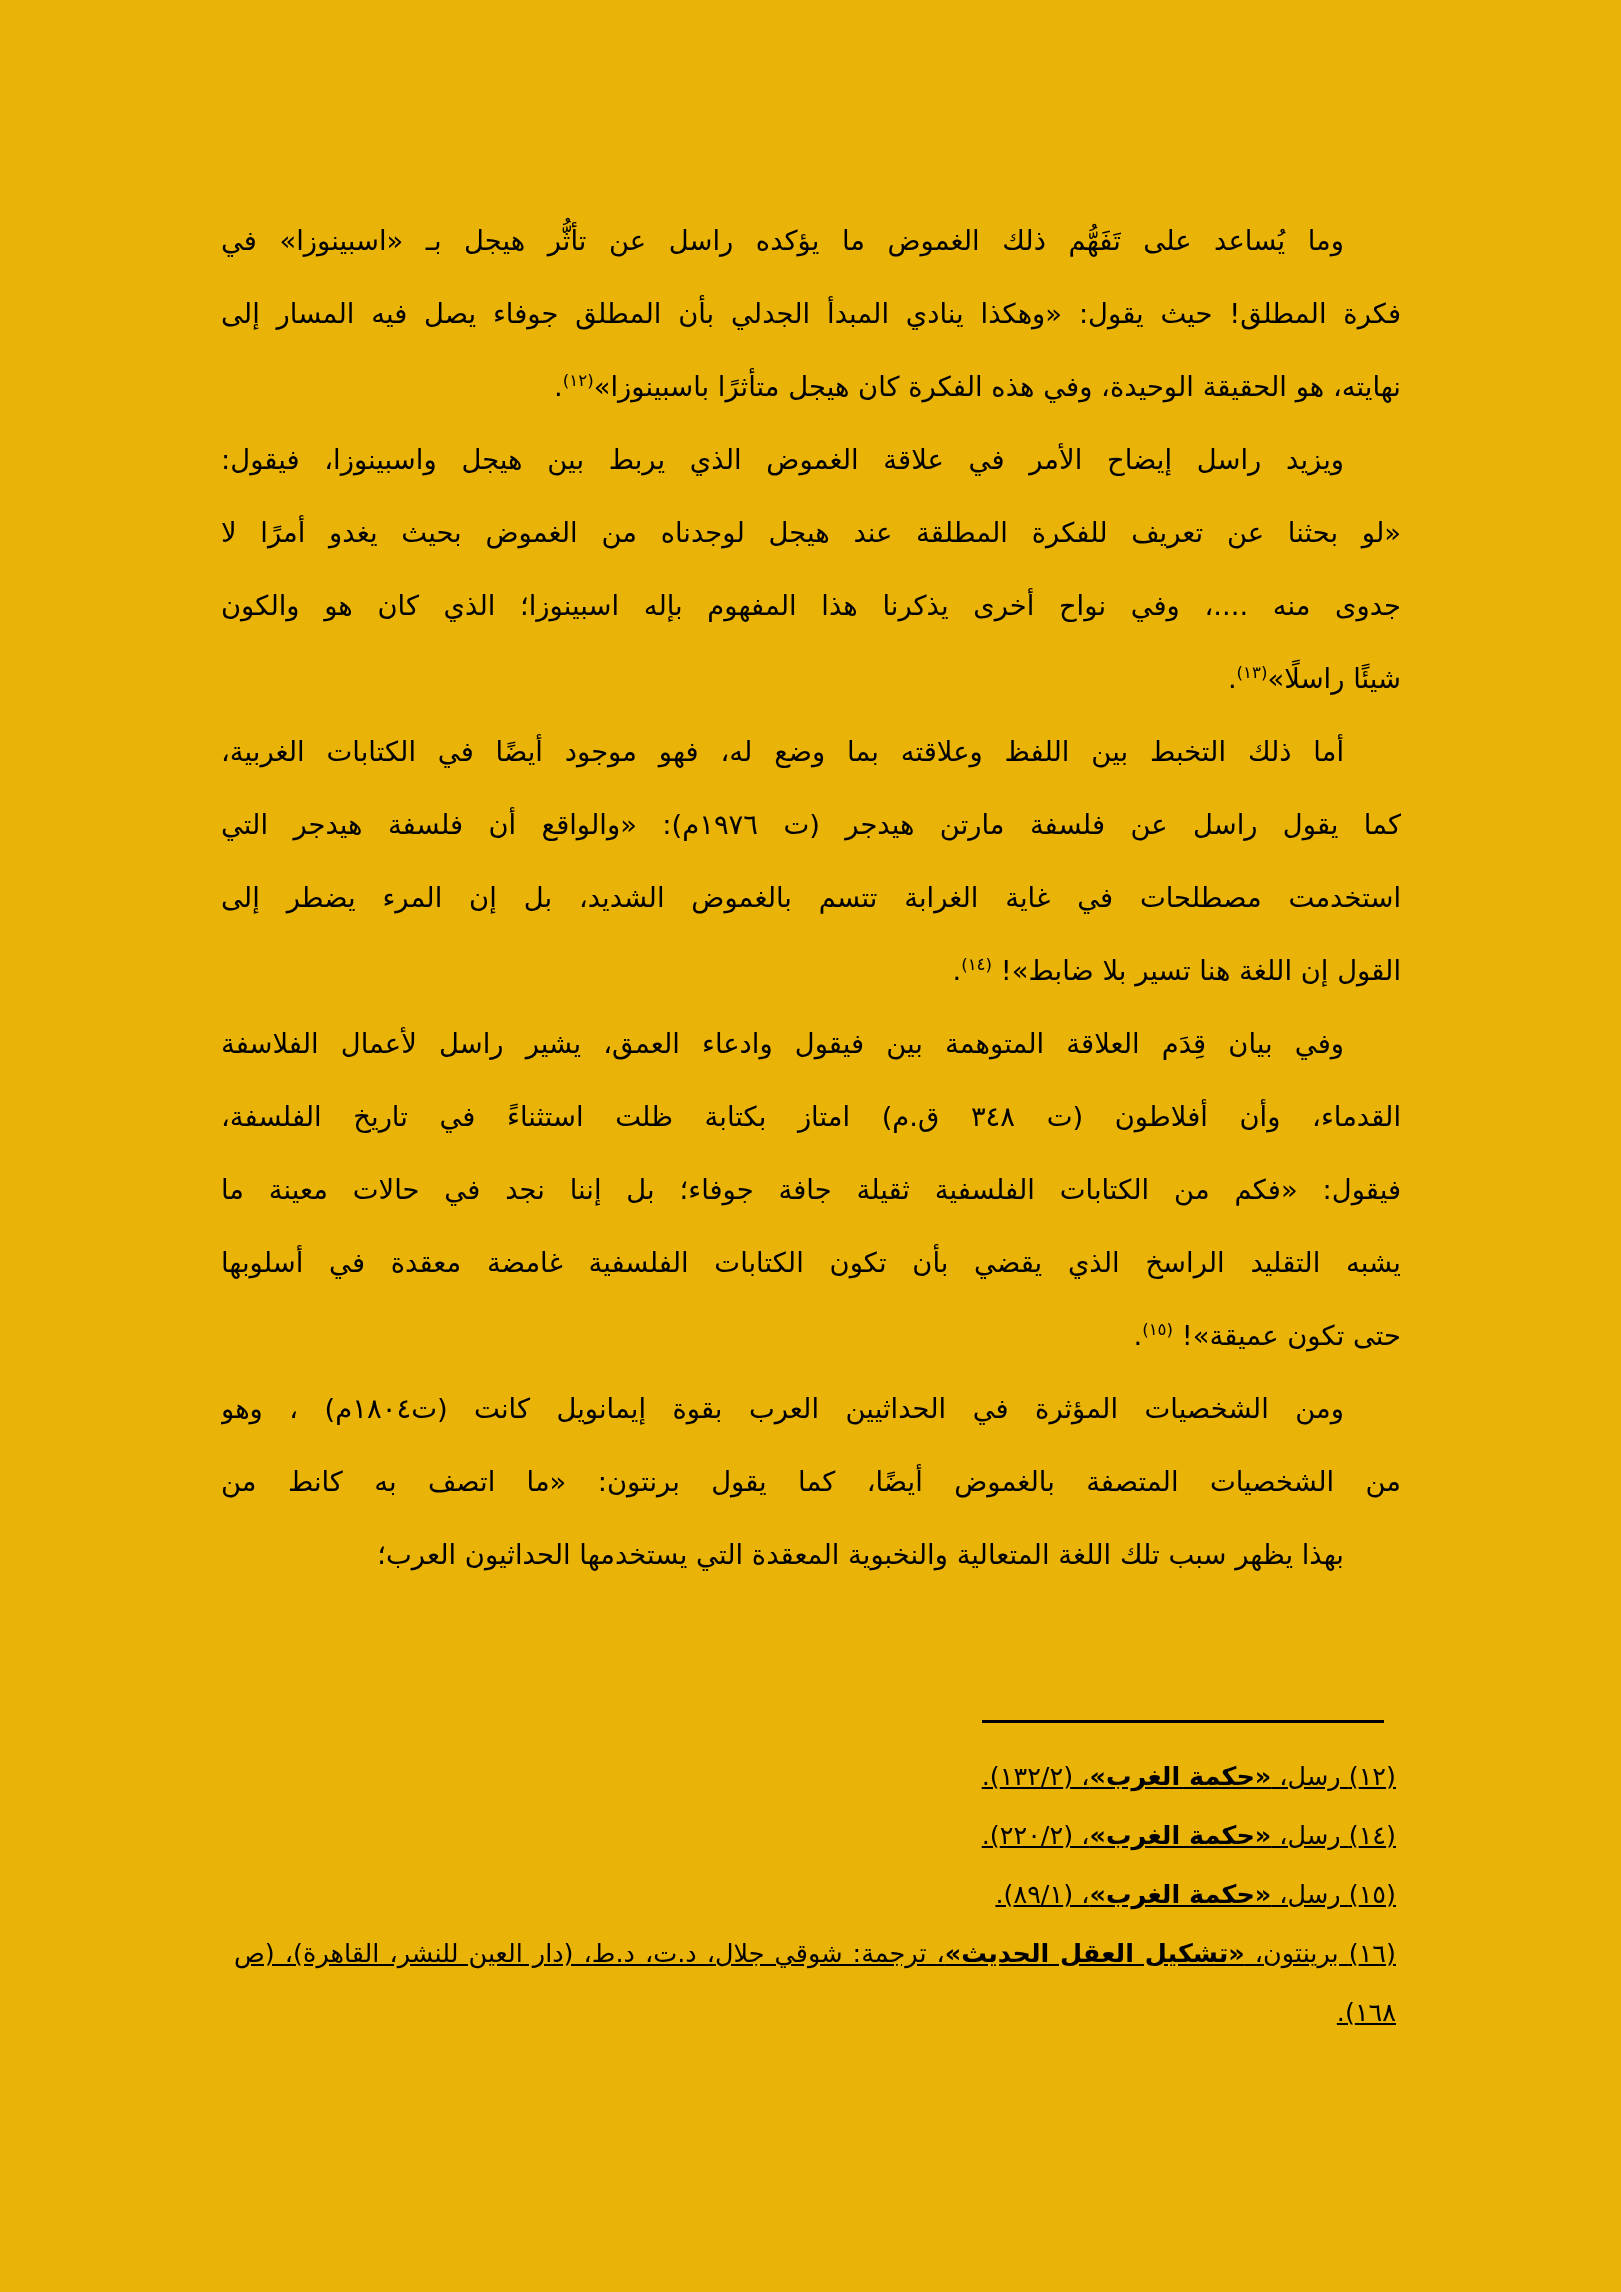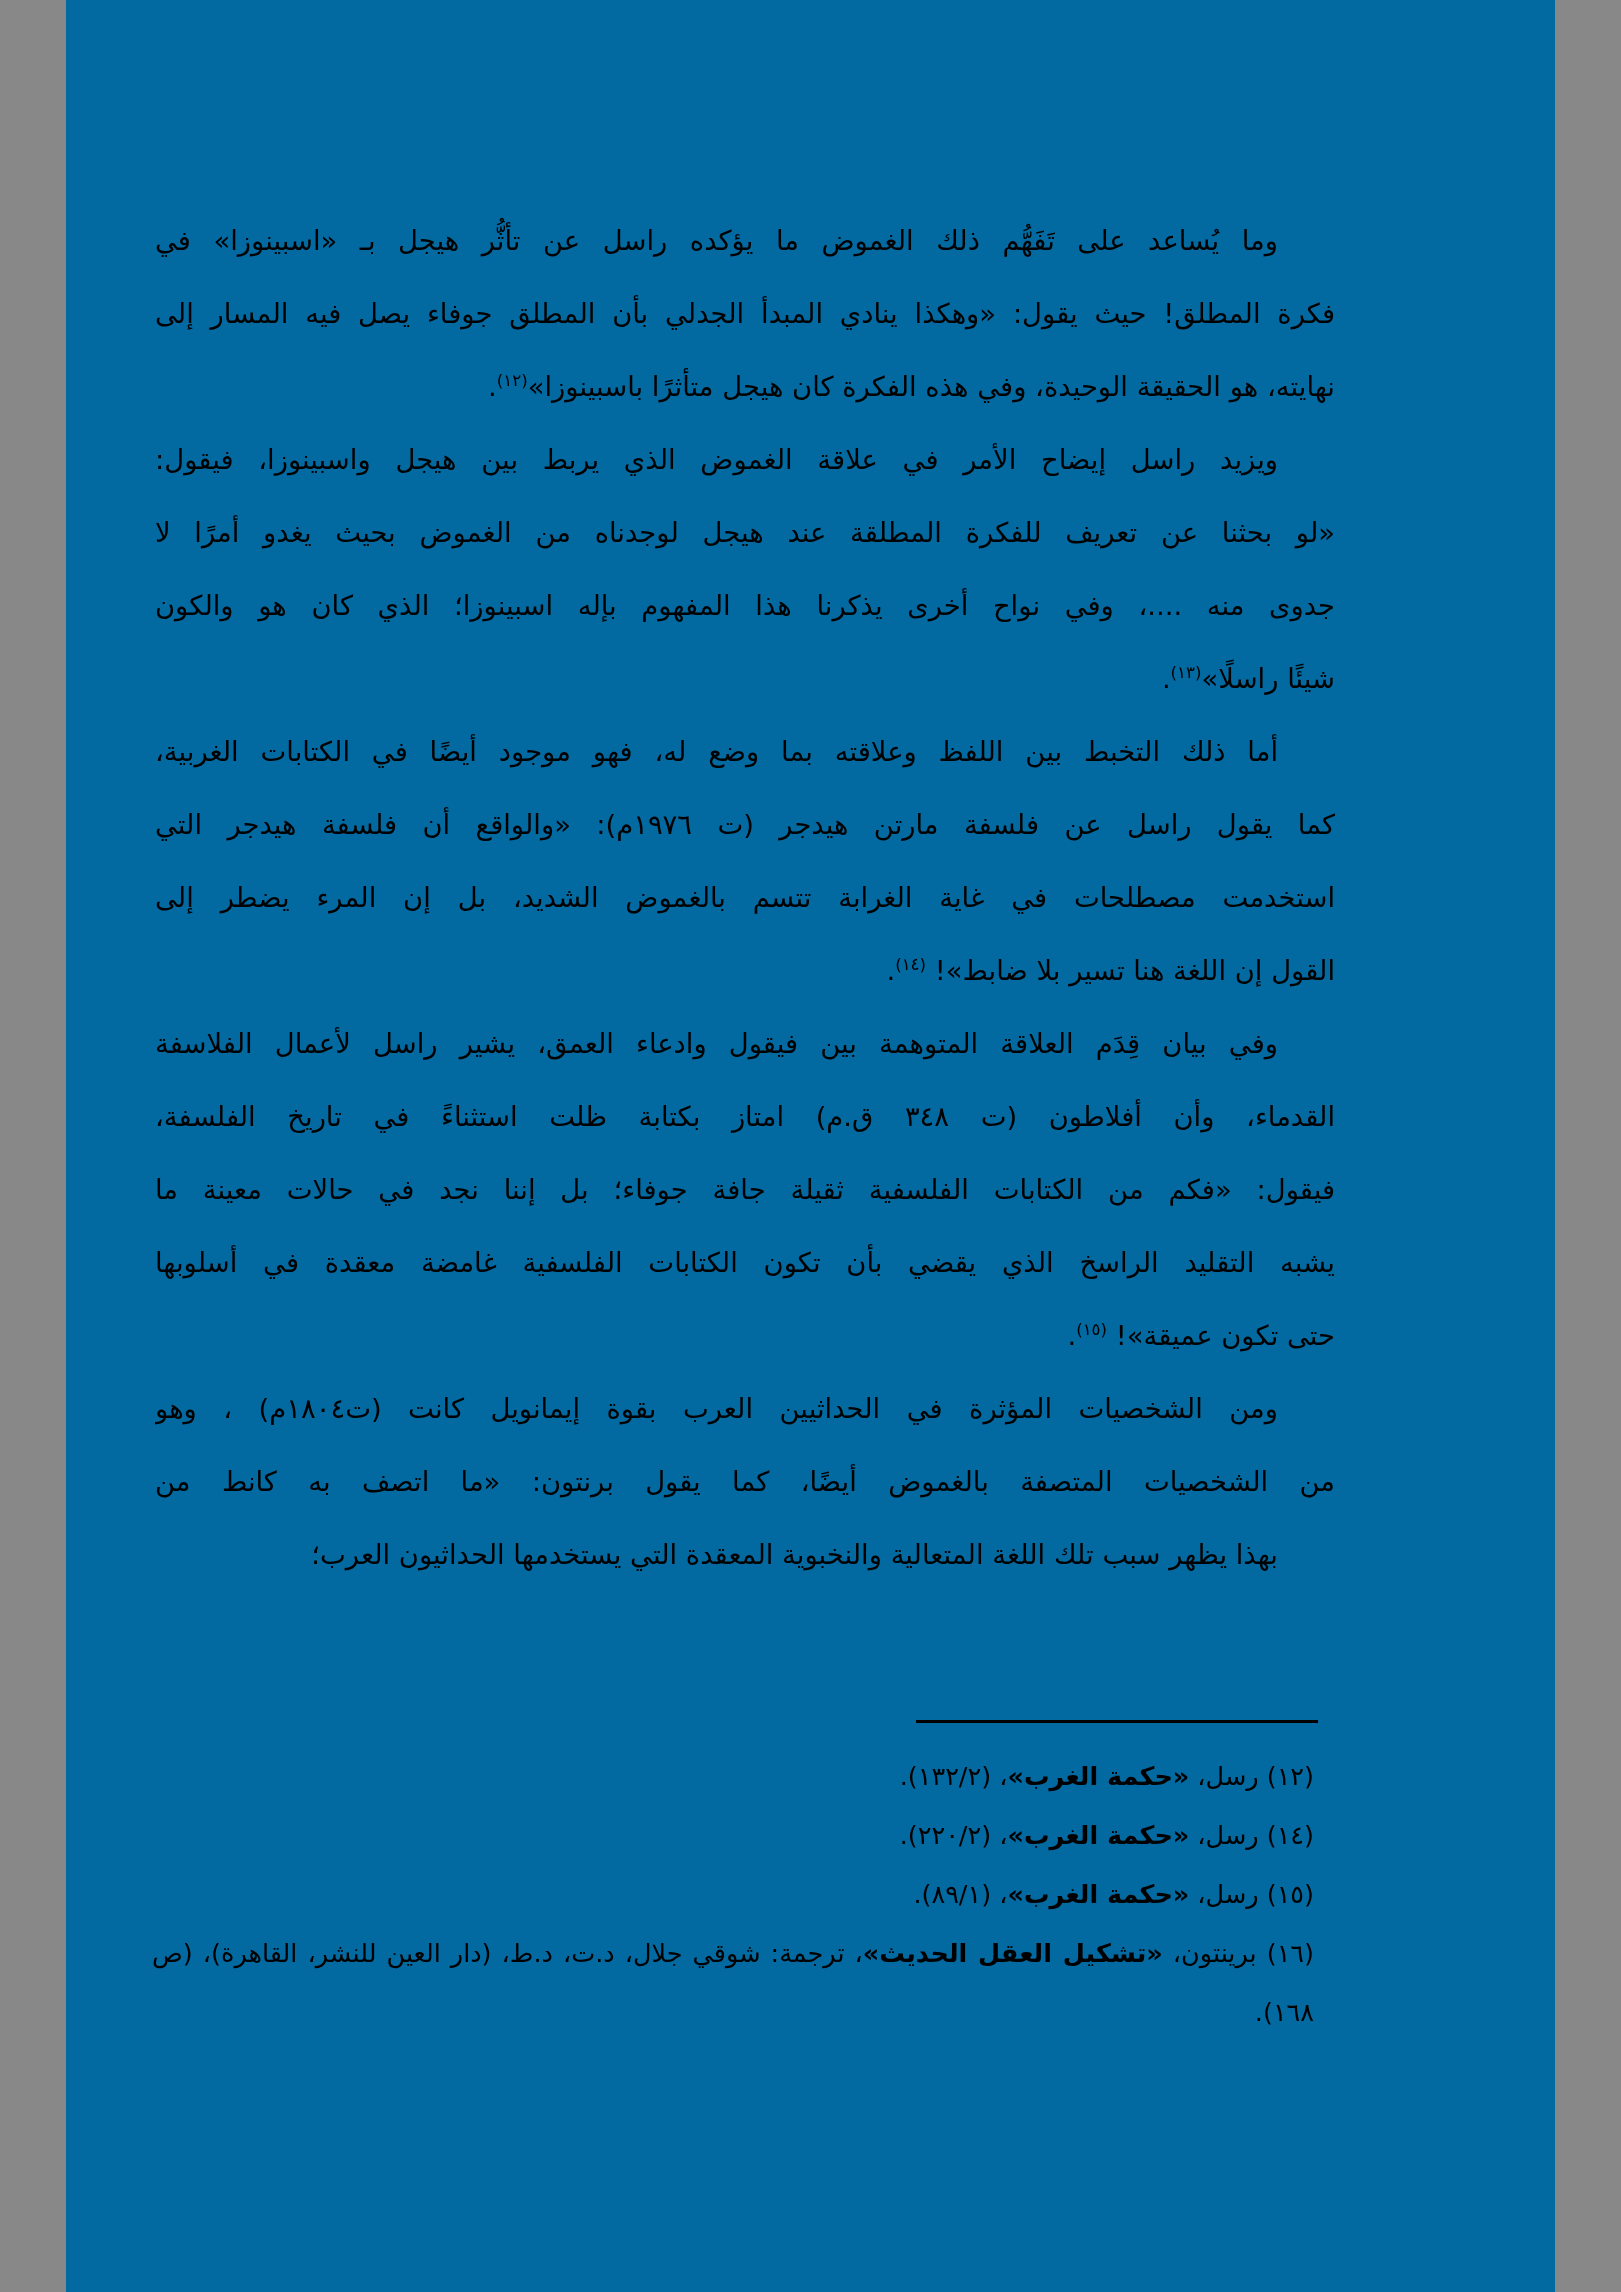--- a/index.html
+++ b/index.html
@@ -1,20 +1,20 @@
 <!DOCTYPE html>
 <html lang="ar" dir="rtl"><head>
 <meta charset="utf-8">
 <style>
   html,body { margin:0; padding:0; background:#888; }
   .page {
     position:relative;
-    width:1489px; height:2293px;
+    width:1621px; height:2293px;
     margin:0 auto;
-    background:#0369a1;
+    background:#eab308;
     font-family:"DejaVu Sans", sans-serif;
     color:#000000;
     direction:rtl;
     overflow:hidden;
   }
   .body-text {
     position:absolute;
     top:204px; right:220px;
     width:1180px;
     direction:rtl;
@@ -37,23 +37,24 @@
     letter-spacing:0;
   }
   .fn-separator {
     position:absolute;
     top:1720px; right:237px;
     width:402px; height:0;
     border-top:3.9px solid #000000;
   }
   .footnotes {
     position:absolute;
-    top:1747px; right:241px;
+    top:1747px; right:225px;
     width:1162px;
     direction:rtl;
+    text-decoration:underline;
   }
   .fn-line {
     height:59px;
     line-height:59px;
     font-size:25.5px;
     text-align:right;
     overflow:hidden;
     white-space:nowrap;
   }
   .fn-line b { font-weight:bold; }

